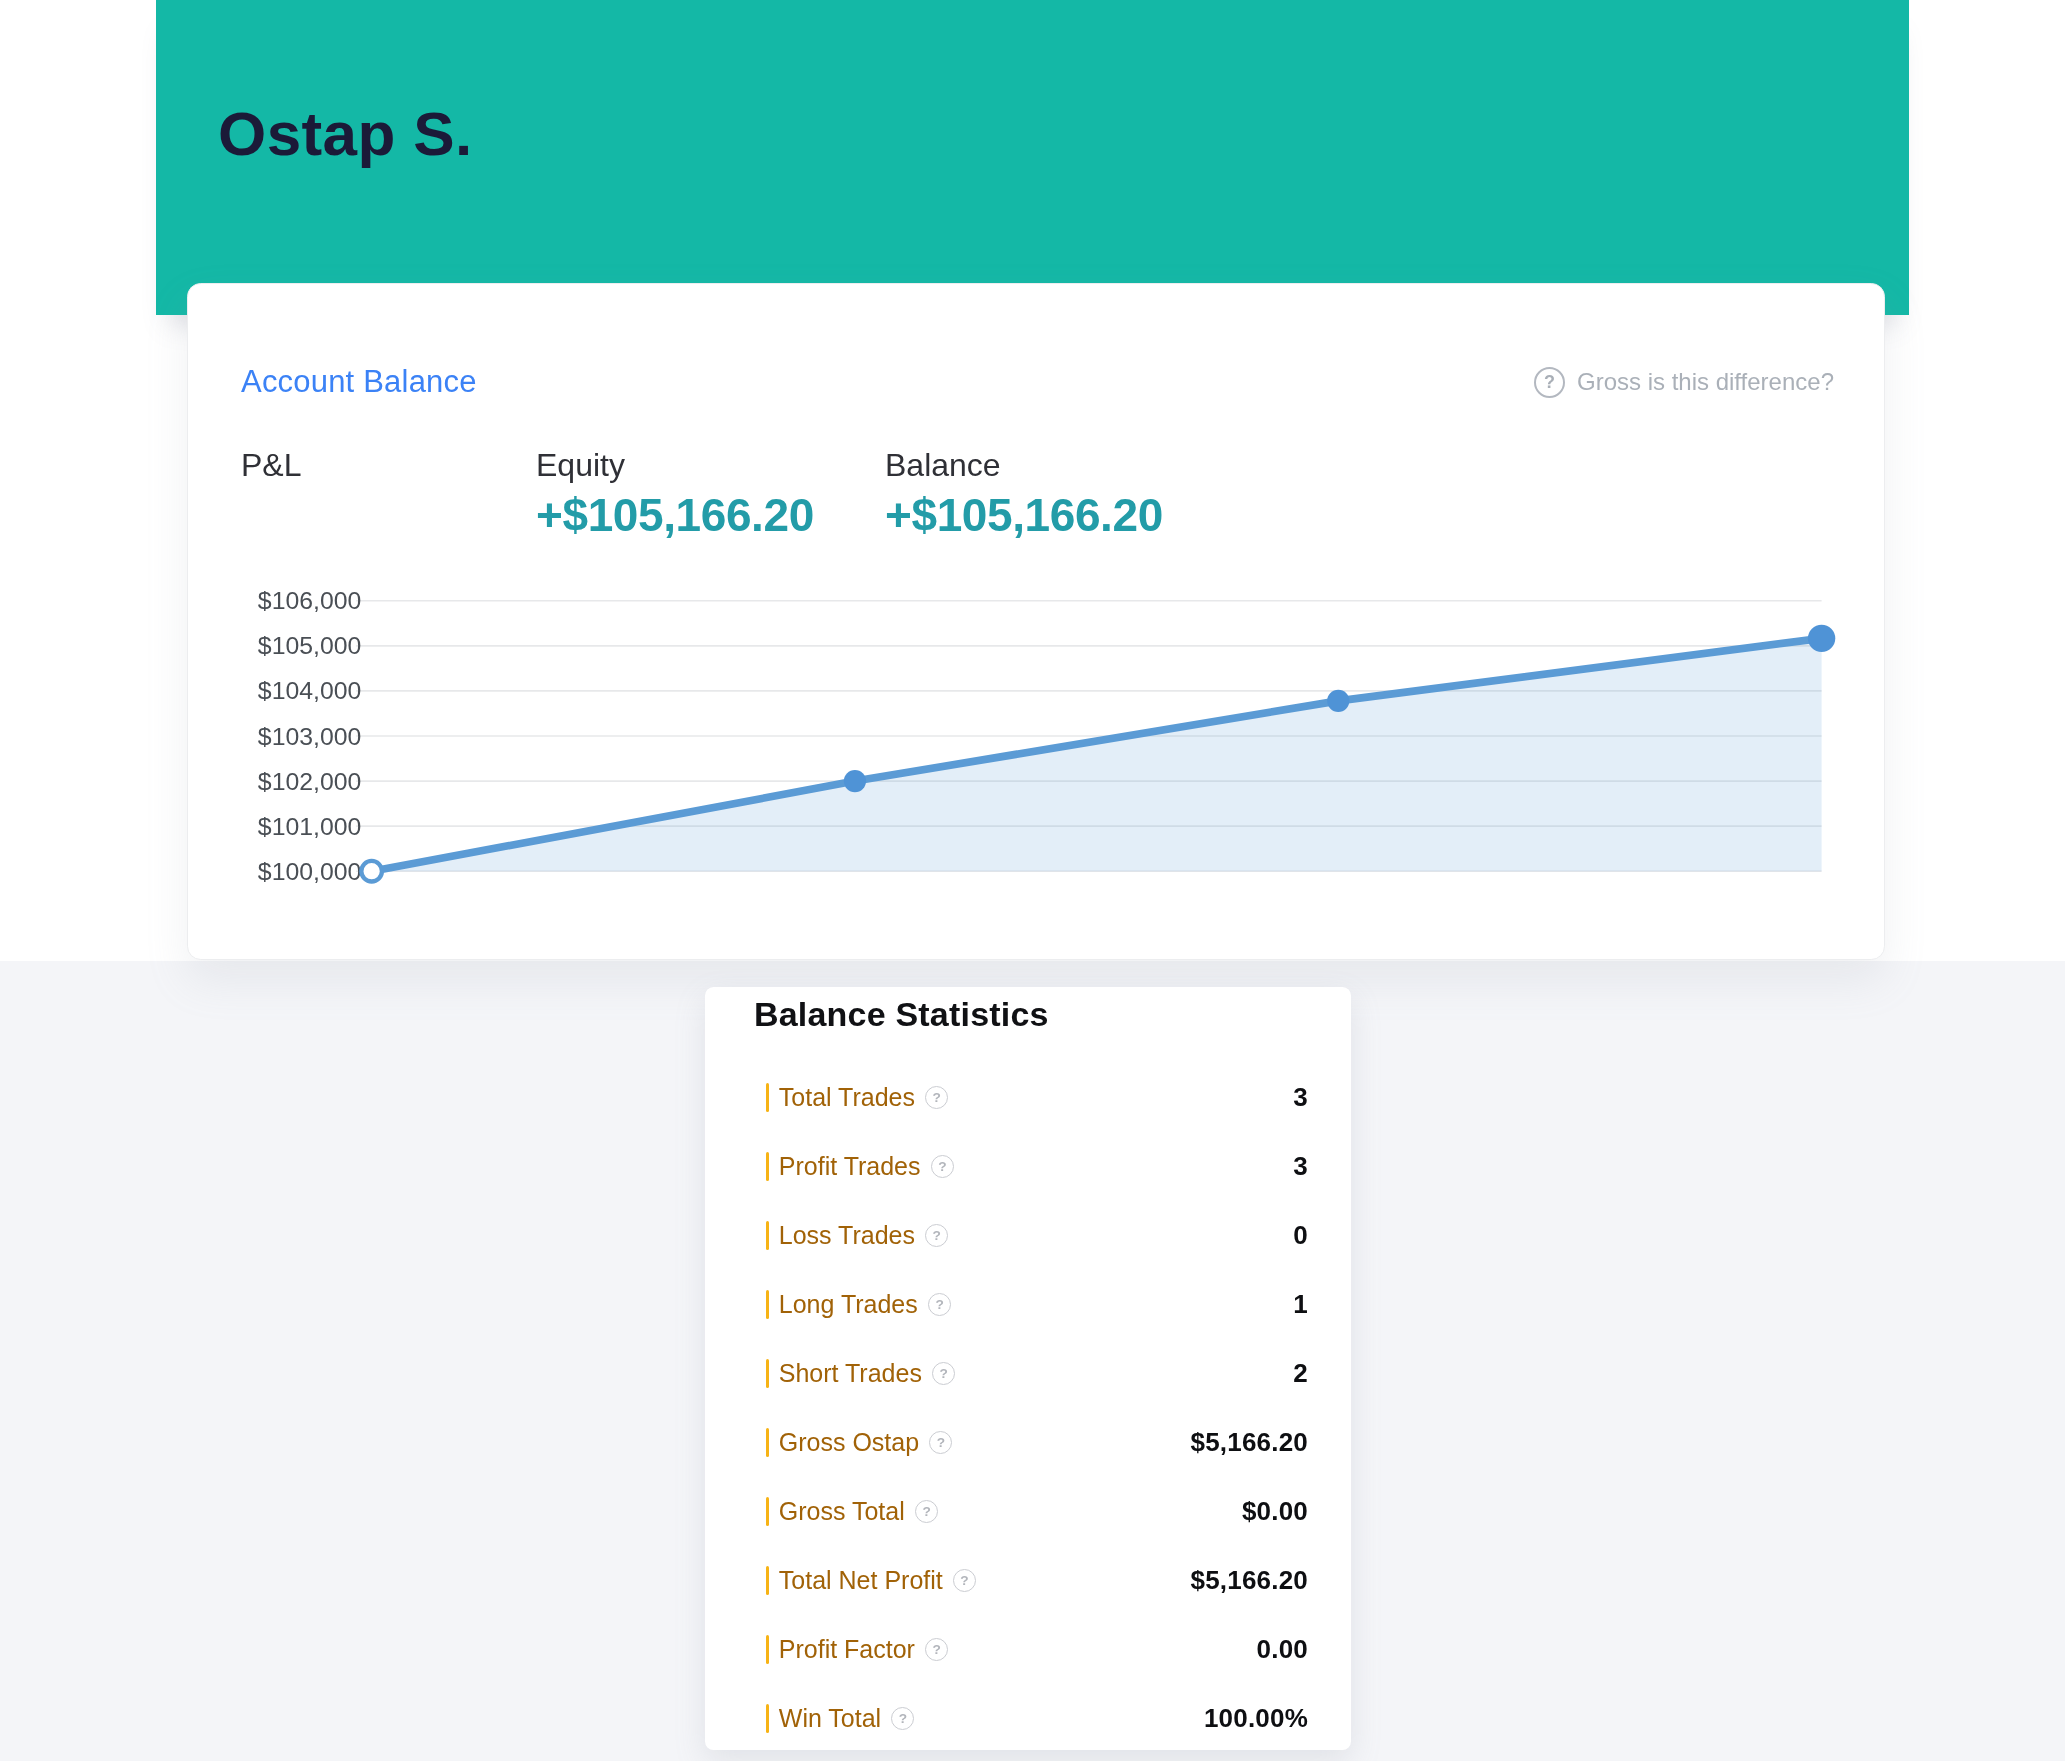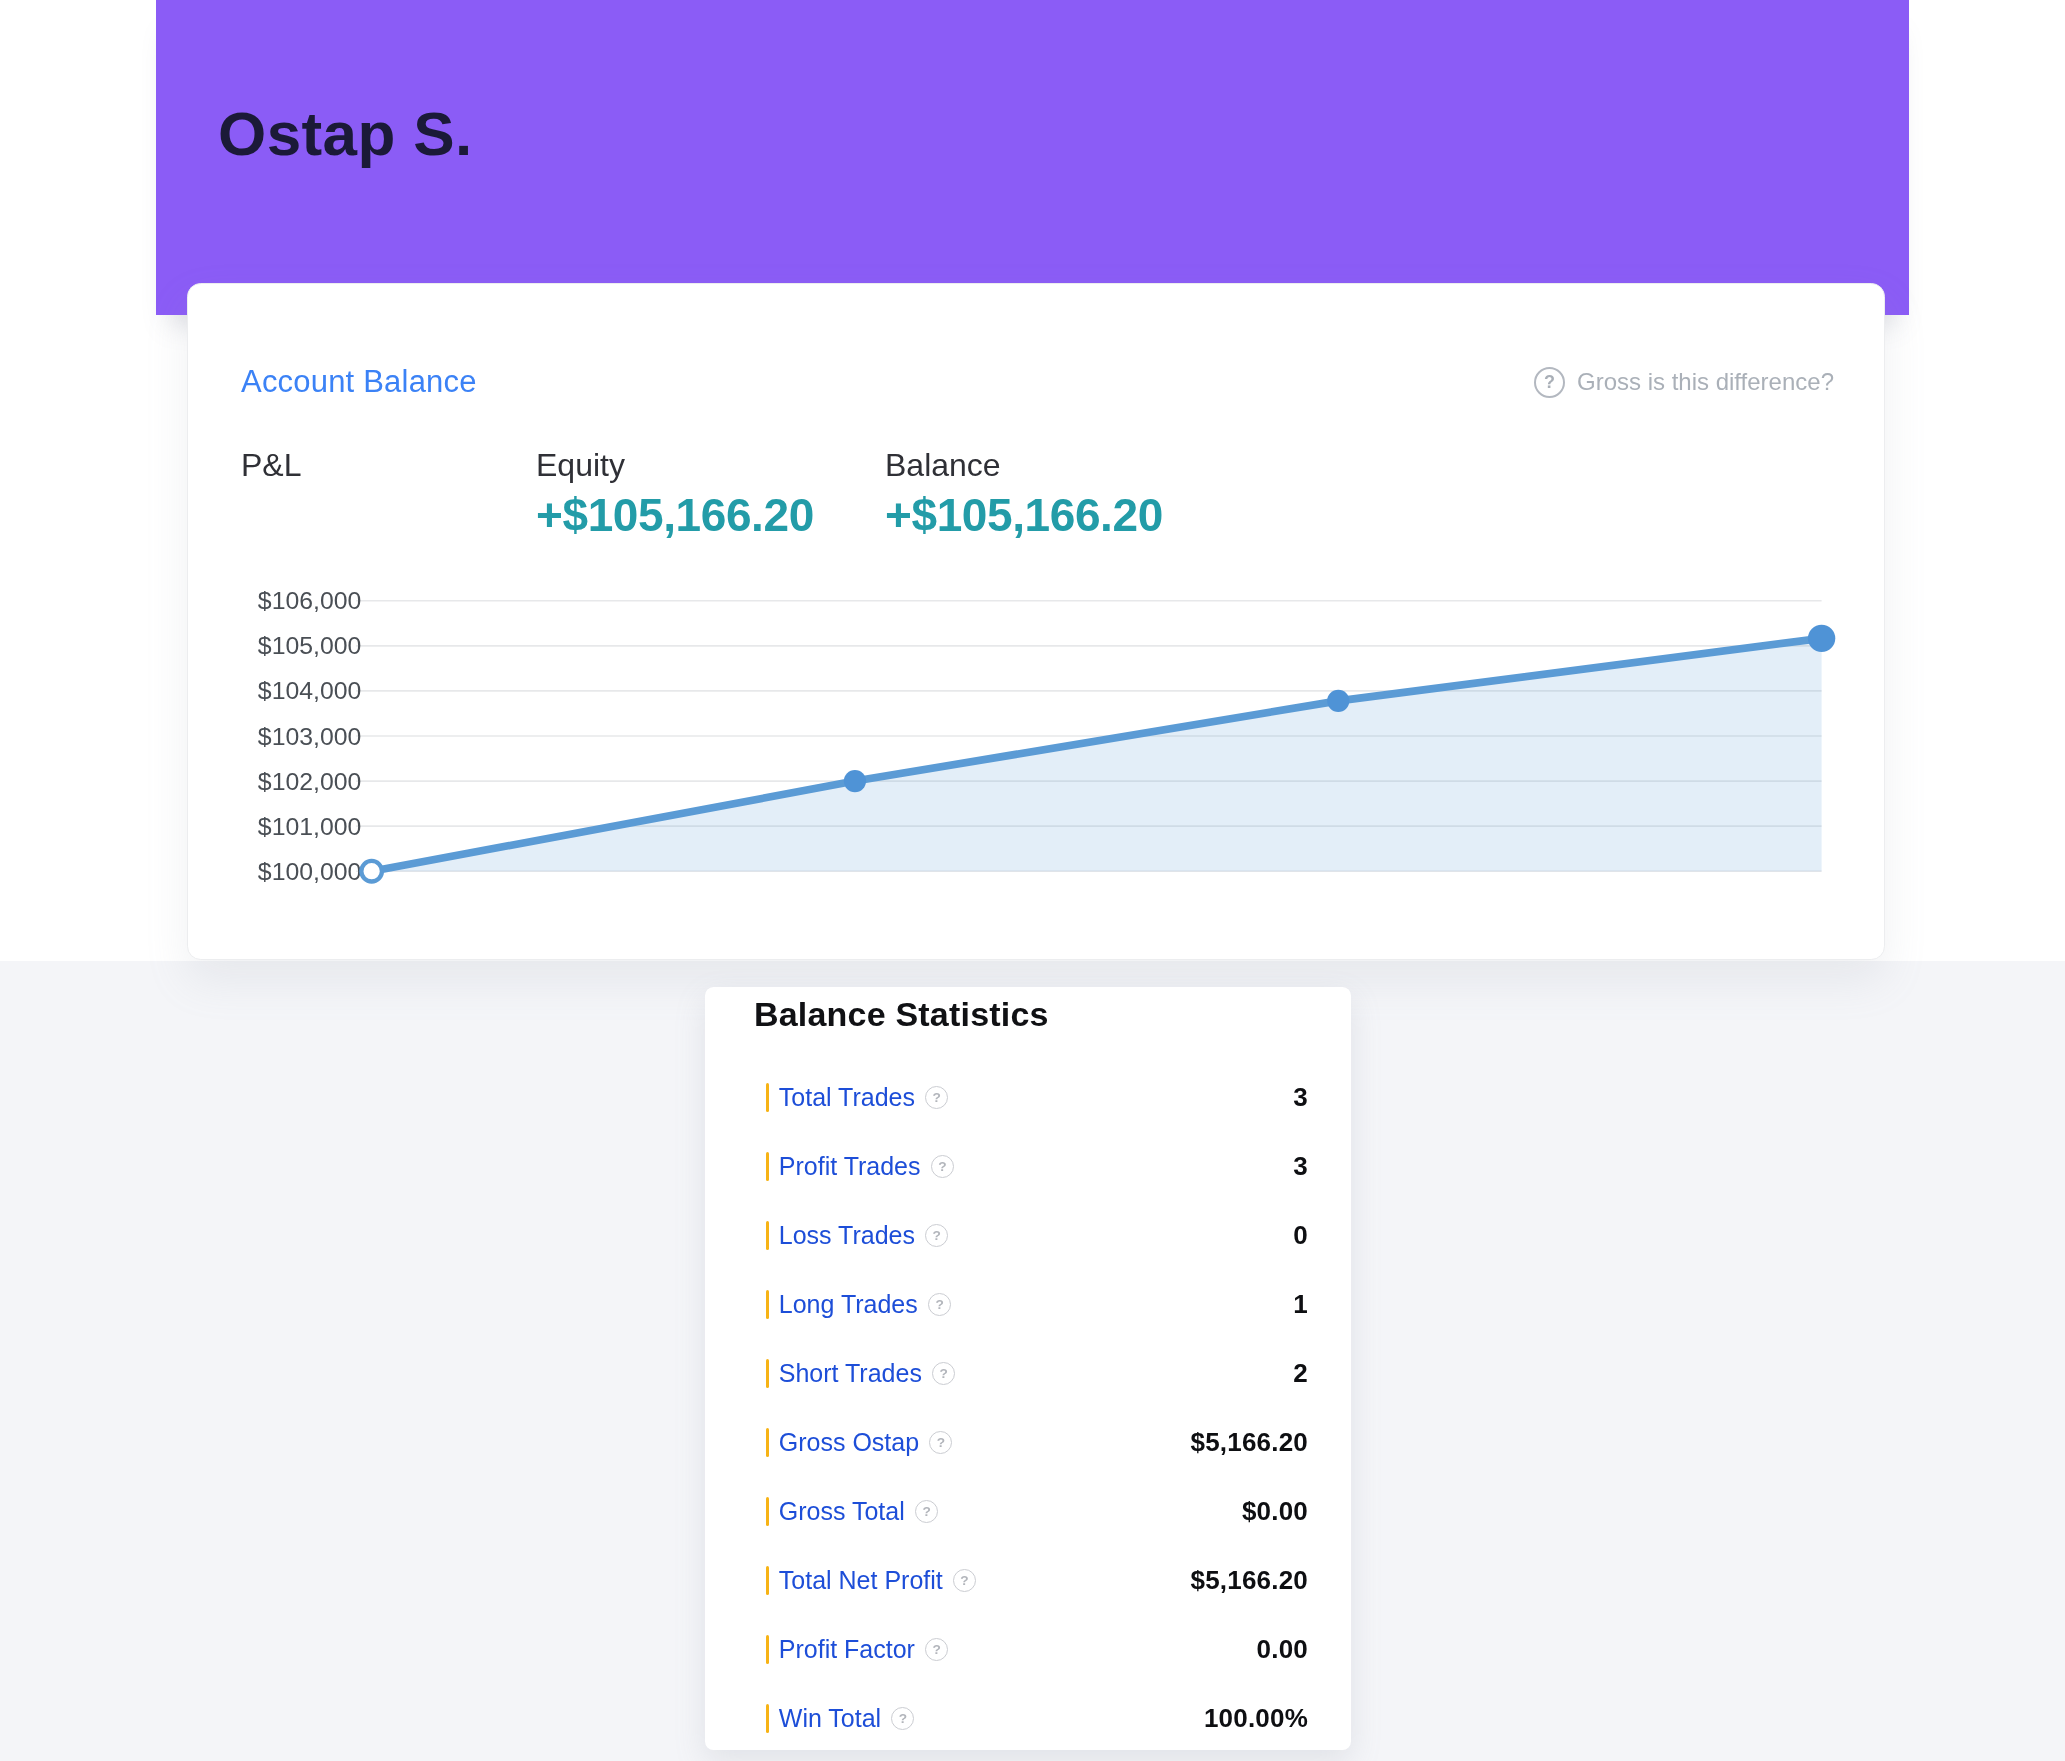--- a/index.html
+++ b/index.html
@@ -3,21 +3,21 @@
 <meta charset="utf-8">
 <style>
   html,body { margin:0; padding:0; background:#ffffff; }
   #screen {
     position:relative; width:2066px; height:1762px; overflow:hidden;
     font-family:"Liberation Sans","DejaVu Sans",sans-serif; background:#ffffff;
   }
   
   .header-card {
     position:absolute; left:156px; top:0; width:1753px; height:315px;
-    background:#8b5cf6;
+    background:#14b8a6;
     box-shadow:0 22px 26px -13.7px rgba(125,130,148,.30);
   }
   .header-card h1 {
     position:absolute; left:62px; top:101px; margin:0;
     font-size:62px; font-weight:800; letter-spacing:0.4px; line-height:1.06;
     color:#1b1a38;
   }
   
   .lower-section {
     position:absolute; left:0; top:961px; width:2066px; height:801px;
@@ -69,21 +69,21 @@
   #stats-rows { margin-top:28px; }
   .stat-row {
     height:69px; display:flex; align-items:center; justify-content:space-between;
     padding-left:12px;
   }
   .stat-left { display:flex; align-items:center; }
   .accent-bar {
     width:3.4px; height:29px; border-radius:1.7px; background:var(--yellow,#f7b315);
     margin-right:9.4px;
   }
-  .stat-label { font-size:25px; color:#1d4ed8; }
+  .stat-label { font-size:25px; color:#a16207; }
   .stat-value { font-size:26px; font-weight:700; color:#0e0f12; letter-spacing:0.2px; }
 </style>
 </head>
 <body>
 
 <div id="screen">
 
   <div class="header-card">
     <h1>Ostap S.</h1>
   </div>

